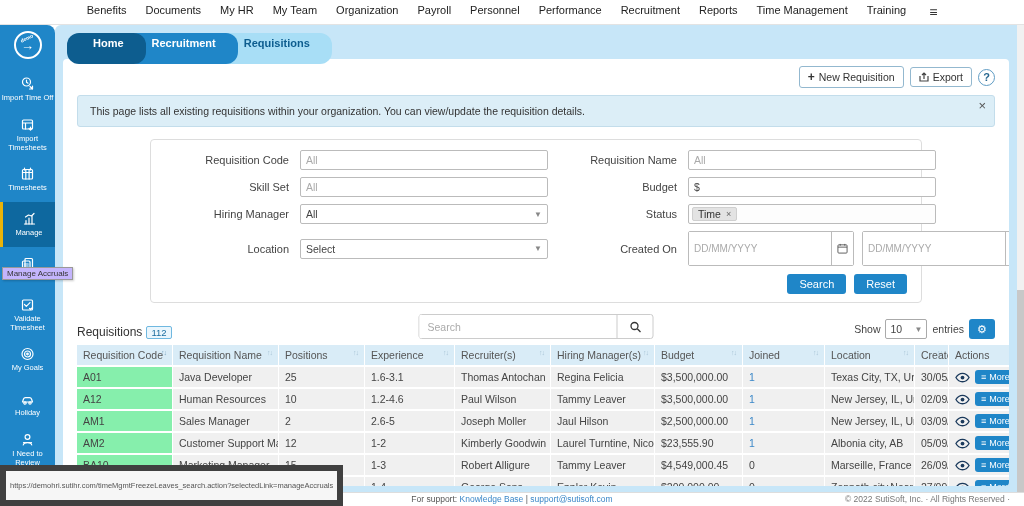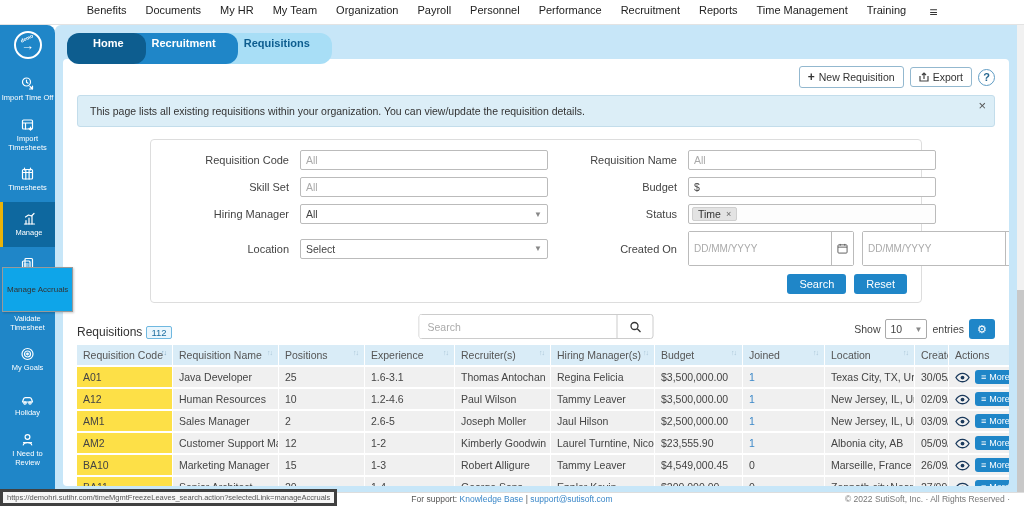--- a/index.html
+++ b/index.html
@@ -104,43 +104,43 @@
     cursor:pointer; }
 
   table.req { border-collapse:separate; border-spacing:0 2px; width:100%; margin-top:4px;
     table-layout:fixed; }
   th { background:#d9ecf7; font-size:10.5px; color:#555; font-weight:normal;
     text-align:left; padding:4px 6px; white-space:nowrap; overflow:hidden;
     border-right:1px solid #fff; cursor:pointer; position:relative; }
   th .sort { float:right; font-size:7px; color:#a9c4d6; letter-spacing:-1px; }
   td { background:#f0f0f0; font-size:10.5px; color:#444; padding:3px 6px;
     white-space:nowrap; overflow:hidden; border-right:1px solid #fff; height:20px; }
-  td.first { background:#fde047; }
+  td.first { background:#86efac; }
   td .joined-link { color:#3a87c8; cursor:pointer; }
   td.actions { overflow:visible; }
   .act-wrap { display:flex; align-items:center; gap:5px; }
   .eye { cursor:pointer; display:flex; }
   .morebtn { background:#1f86c8; color:#fff; font-size:9px; border:none;
     border-radius:3px; padding:2px 6px; display:flex; gap:3px; align-items:center;
     cursor:pointer; font-family:"Liberation Sans", sans-serif; }
 
   .footer { position:absolute; bottom:0; left:0; width:1024px; height:14px;
     background:#fff; border-top:1px solid #ddd; font-size:8.5px; color:#555;
     z-index:8; }
   .footer .center { position:absolute; left:50%; transform:translateX(-50%); top:1px; }
   .footer .right { position:absolute; right:14px; top:1px; color:#777; }
   .footer a { color:#3a87c8; text-decoration:none; cursor:pointer; }
   .statusbar { position:absolute; bottom:0; left:0; z-index:9; background:#f6f6f6;
-    border:3px solid #404040; font-size:7.5px; color:#555; padding:1px 4px; max-width:360px;
+    border:6px solid #404040; font-size:7.5px; color:#555; padding:10px 4px; max-width:360px;
     white-space:nowrap; overflow:hidden; }
   .scrollbar { position:absolute; top:25px; right:0; width:7px; height:481px;
     background:#f1f1f1; z-index:7; }
   .scroll-thumb { position:absolute; top:55%; width:7px; height:42%; background:#c8c8c8; }
-  .tooltip { position:absolute; top:267px; left:2px; background:#0ea5e9;
-    border:1px solid #999; font-size:8px; color:#333; padding:17px 4px; z-index:20;
+  .tooltip { position:absolute; top:267px; left:2px; background:#c4b5fd;
+    border:1px solid #999; font-size:8px; color:#333; padding:1px 4px; z-index:20;
     white-space:nowrap; box-shadow:1px 1px 2px rgba(0,0,0,.2); }
 </style>
 </head>
 <body>
 
 <div class="topbar">
   <div class="topnav" id="topnav-items">
       <span>Benefits</span>
       <span>Documents</span>
       <span>My HR</span>

